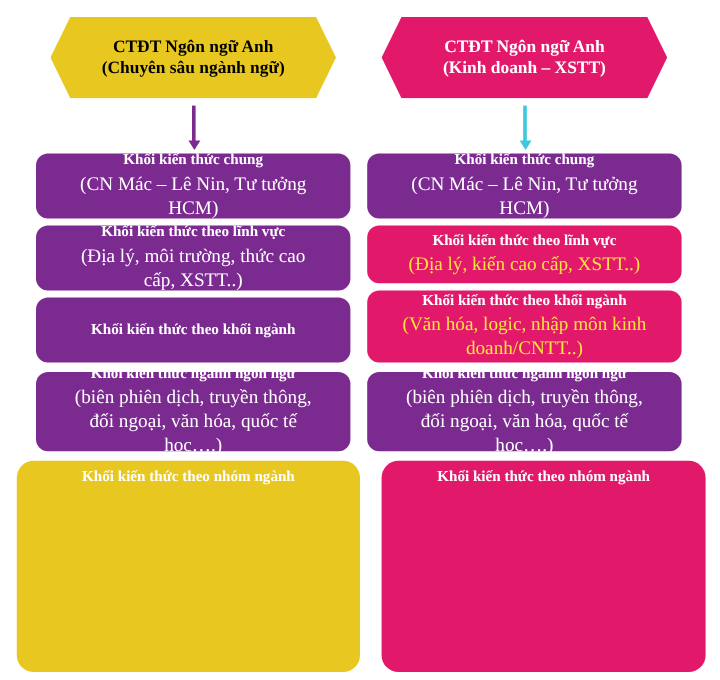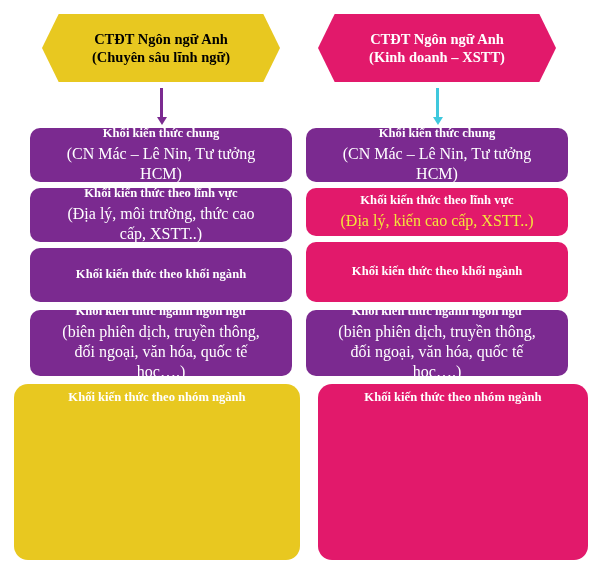--- a/index.html
+++ b/index.html
@@ -107,21 +107,21 @@
   .arrow.cyan-arrow .shaft { background: #3fc8dd; }
   .arrow.cyan-arrow .head  { border-top: 8px solid #3fc8dd; }
 </style>
 </head>
 <body>
 
 <div class="canvas">
 
   <div class="banner left" style="left:42px; top:14px; width:238px; height:68px;">
     <div class="l1">CTĐT Ngôn ngữ Anh</div>
-    <div class="l2">(Chuyên sâu lĩnh ngữ)</div>
+    <div class="l2">(Chuyên sâu ngành ngữ)</div>
   </div>
 
   <div class="arrow purple-arrow" style="left:160px; top:88px; height:30px;">
     <div class="shaft"></div>
     <div class="head"></div>
   </div>
 
   <div class="box purple" style="left:30px; top:128px; width:262px; height:54px;">
     <div class="title">Khối kiến thức chung</div>
     <div class="sub sub-white">(CN Mác – Lê Nin, Tư tưởng HCM)</div>
@@ -161,20 +161,21 @@
     <div class="sub sub-white">(CN Mác – Lê Nin, Tư tưởng HCM)</div>
   </div>
 
   <div class="box magenta" style="left:306px; top:188px; width:262px; height:48px;">
     <div class="title">Khối kiến thức theo lĩnh vực</div>
     <div class="sub sub-yellow">(Địa lý, kiến cao cấp, XSTT..)</div>
   </div>
 
   <div class="box magenta" style="left:306px; top:242px; width:262px; height:60px;">
     <div class="title">Khối kiến thức theo khối ngành</div>
+    <div class="sub sub-yellow">(Văn hóa, logic, nhập môn kinh doanh/CNTT..)</div>
   </div>
 
   <div class="box purple" style="left:306px; top:310px; width:262px; height:66px;">
     <div class="title">Khối kiến thức ngành ngôn ngữ</div>
     <div class="sub sub-white">(biên phiên dịch, truyền thông, đối ngoại, văn hóa, quốc tế học….)</div>
   </div>
 
   <div class="group" style="left:318px; top:384px; width:270px; height:176px; background:#e2196b;">
     <div class="grp-title" style="color:#ffffff;">Khối kiến thức theo nhóm ngành</div>
 

